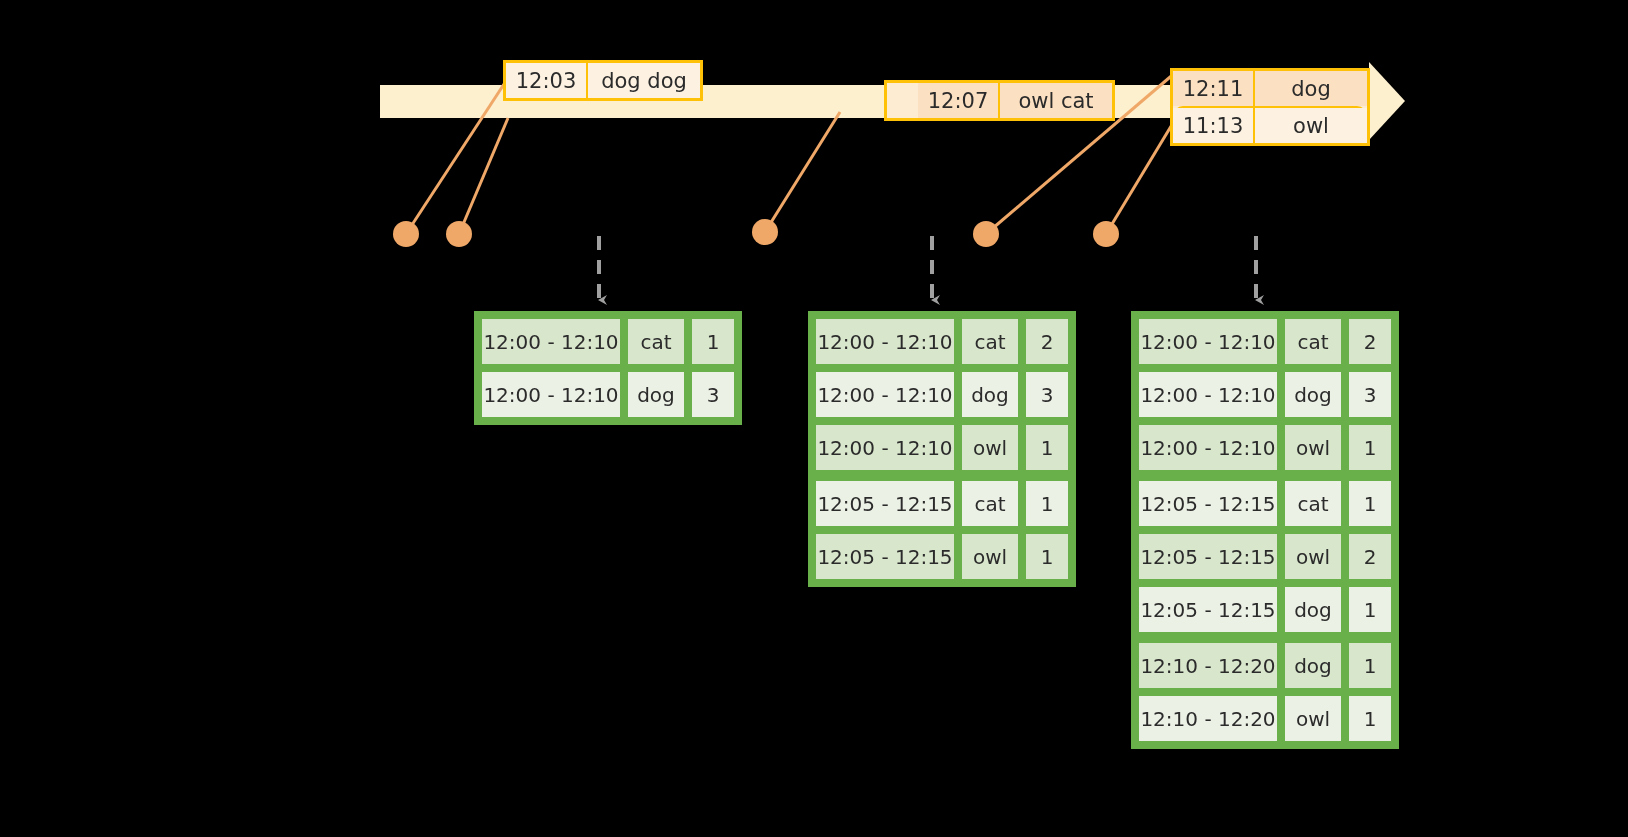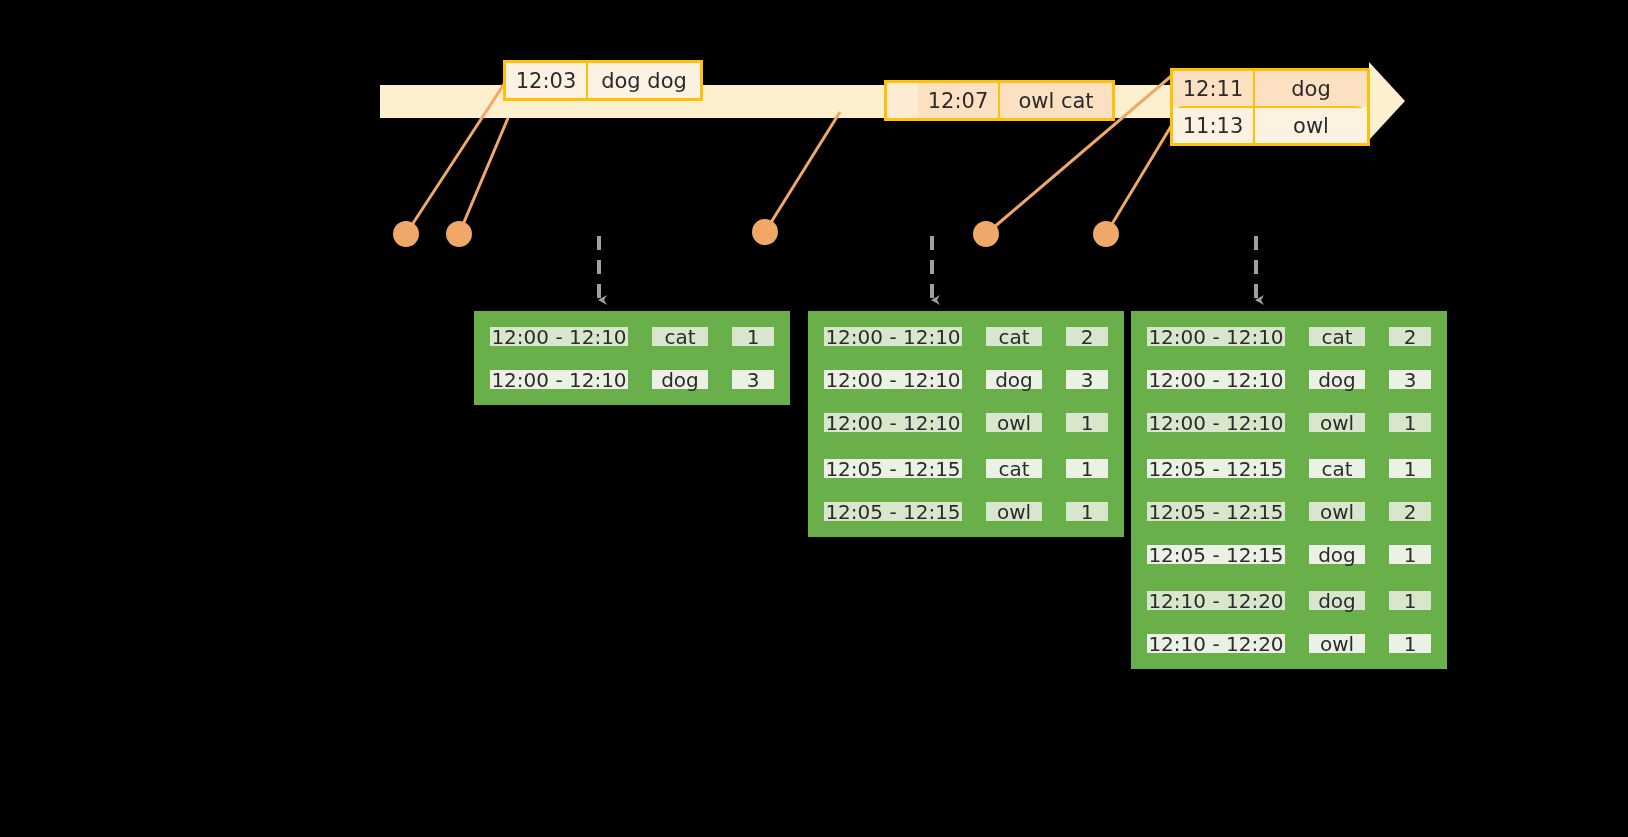--- a/index.html
+++ b/index.html
@@ -16,22 +16,22 @@
   .evt-cell.time{width:82px;border-right:2px solid #FFC107;}
   .evt-cell.txt{width:112px;}
   .shade-dark{background:#FCE0C2;}
   .shade-light{background:#FDF2E2;}
 
   
   .res-table{position:absolute;border:4px solid #6AB04A;background:#6AB04A;
              box-sizing:border-box;padding:0;}
   .res-row{display:flex;}
   .res-cell{display:flex;align-items:center;justify-content:center;
-            font-size:20px;color:#2b2b2b;height:19px;box-sizing:border-box;
-            margin:12px;}
+            font-size:20px;color:#2b2b2b;height:45px;box-sizing:border-box;
+            margin:4px;}
   .res-cell.win{width:138px;}
   .res-cell.key{width:56px;}
   .res-cell.cnt{width:42px;}
   .g-dark{background:#D8E6CC;}
   .g-light{background:#ECF1E6;}
   .res-row.sep{margin-top:3px;}
 </style>
 </head>
 <body>
 

